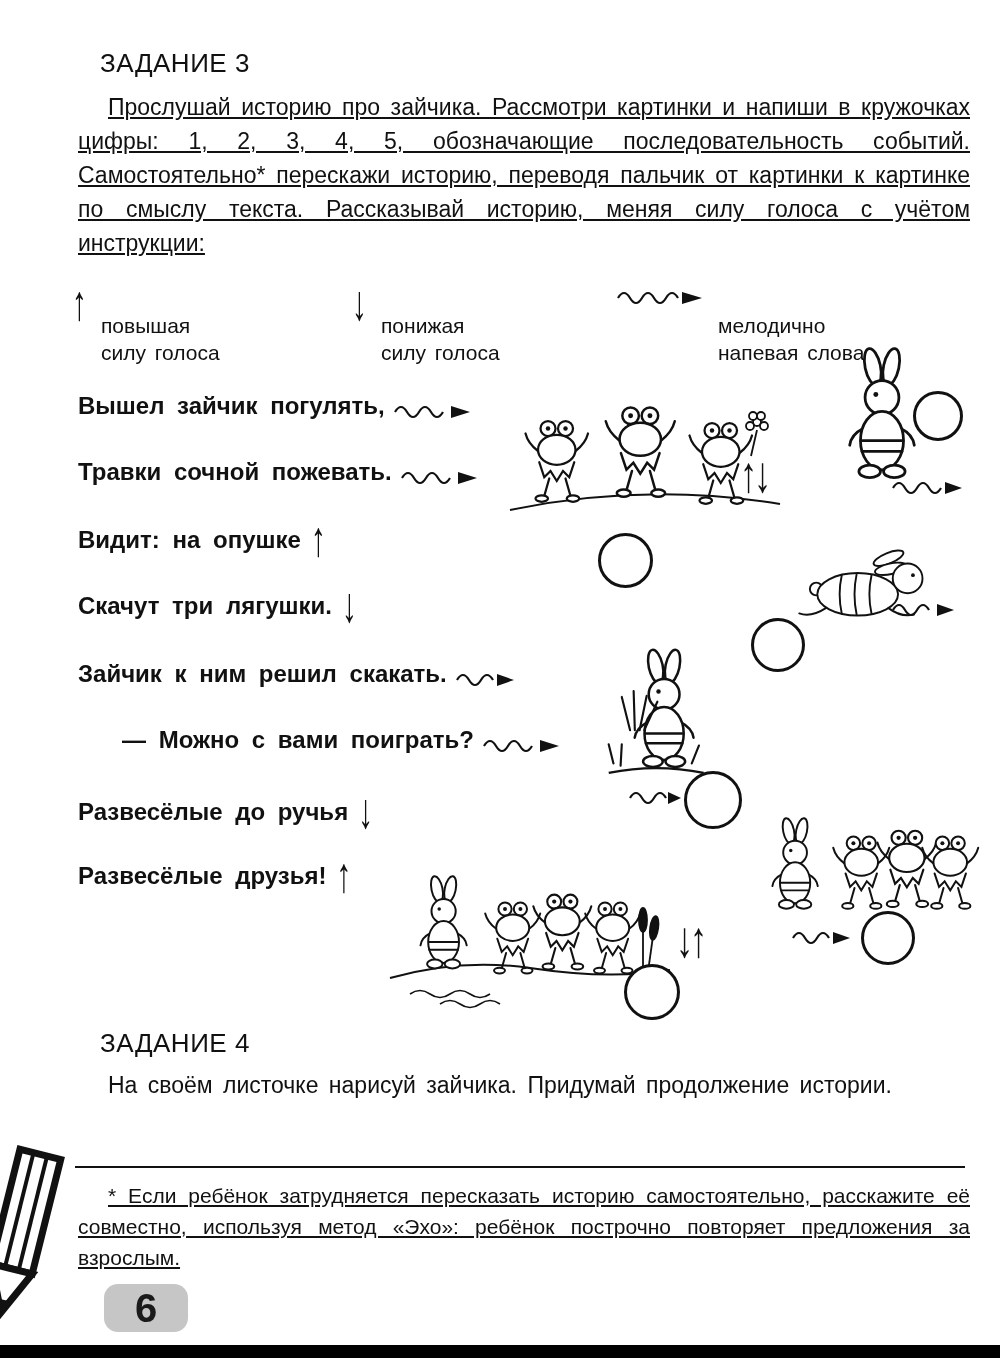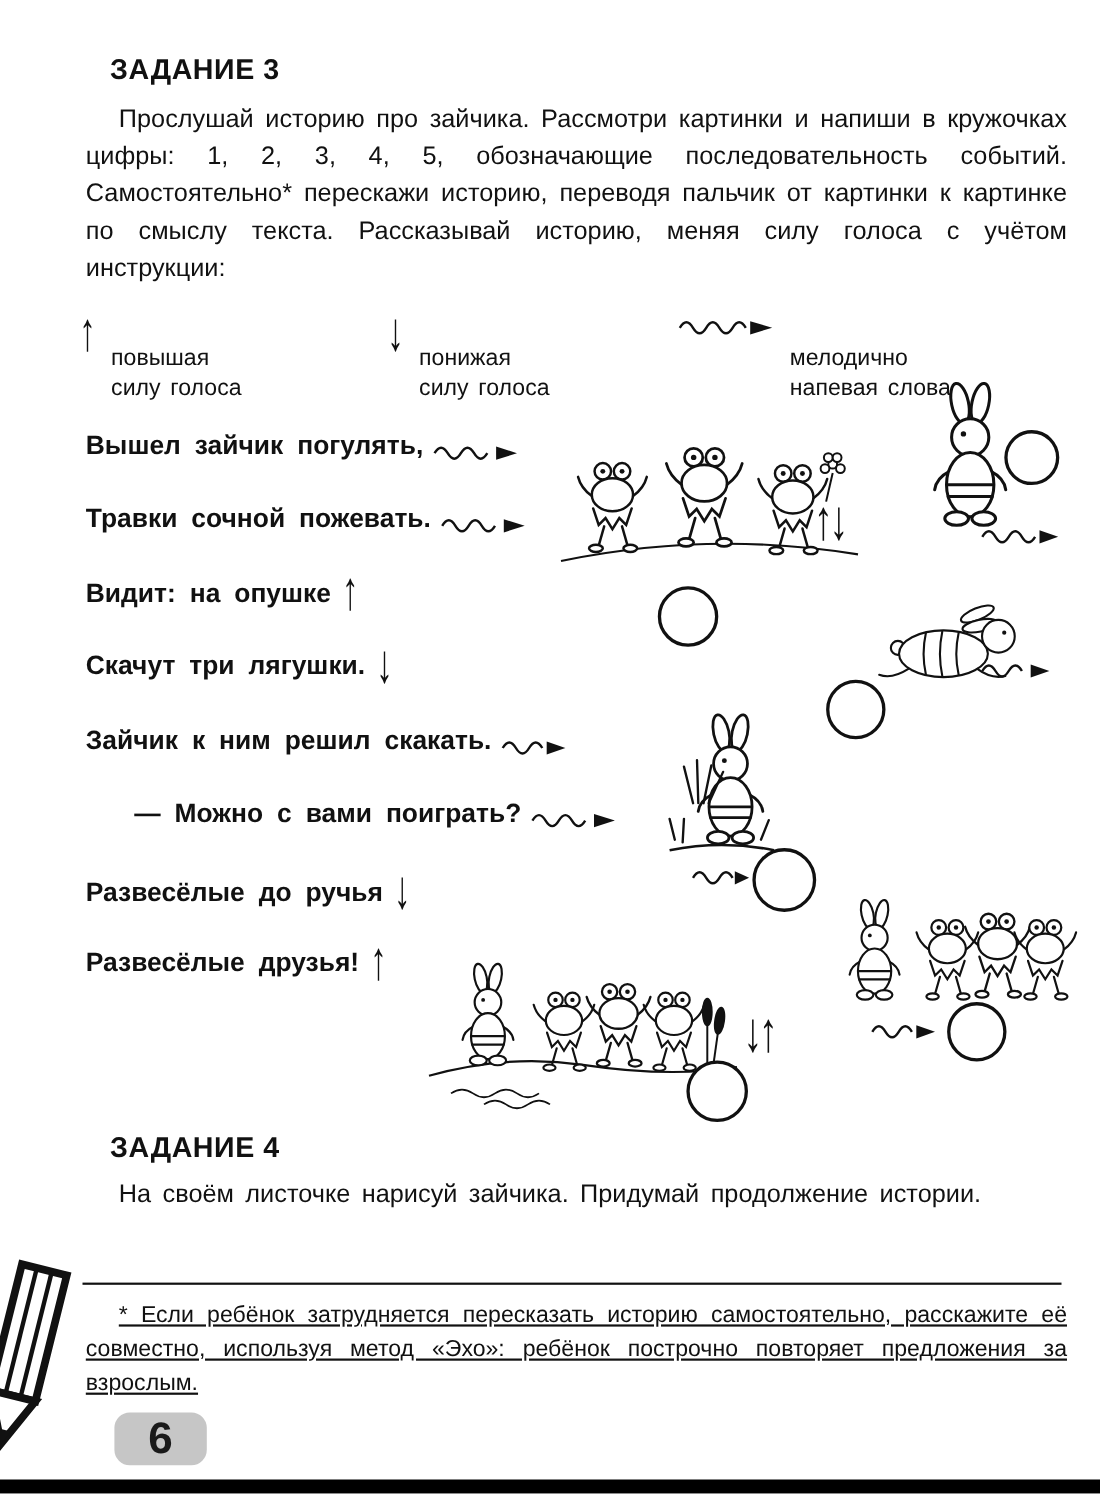--- a/index.html
+++ b/index.html
@@ -1,19 +1,19 @@
 <!DOCTYPE html>
 <html><head>
 <meta charset="utf-8">
 <style>
   html,body{margin:0;padding:0;background:#fff;}
   .page{position:relative;width:1000px;height:1358px;background:#fff;overflow:hidden;
         font-family:"Liberation Sans", sans-serif;color:#111;}
   .abs{position:absolute;}
-  .task-title{font-size:26px;font-weight:bold;letter-spacing:.5px;}
+  .task-title{font-size:26px;font-weight:normal;letter-spacing:.5px;}
   .body-text{font-size:23px;line-height:34px;text-align:justify;text-indent:30px;word-spacing:4px;}
   .poem-line{font-size:24px;font-weight:bold;white-space:nowrap;word-spacing:6px;display:flex;align-items:flex-end;gap:10px;}
   .legend-item{display:flex;align-items:flex-start;gap:14px;}
   .legend-text{font-size:21px;line-height:27px;word-spacing:3px;margin-top:32px;}
   .arr{display:inline-block;font-size:30px;line-height:1;transform:scaleY(1.65);transform-origin:center;font-weight:normal;}
   .arr-pair{font-size:34px;letter-spacing:-3px;transform:scaleY(1.5);transform-origin:center;display:inline-block;}
   .answer-circle{position:absolute;border:3px solid #111;border-radius:50%;background:#fff;box-sizing:border-box;}
   .footnote-rule{position:absolute;background:#111;height:2px;}
   .footnote{font-size:21px;line-height:31px;text-align:justify;text-indent:30px;word-spacing:3px;text-decoration:underline;}
   .page-tab{position:absolute;background:#c6c6c6;border-radius:14px;display:flex;align-items:center;justify-content:center;
@@ -70,21 +70,21 @@
       </g>
       <g id="reed" stroke="#111" stroke-width="1.8">
         <line x1="0" y1="0" x2="0" y2="58"></line>
         <ellipse cx="0" cy="6" rx="4" ry="12" fill="#111"></ellipse>
       </g>
     </defs>
   </svg>
 
   <div class="abs task-title" style="left:100px;top:48px;">ЗАДАНИЕ 3</div>
 
-  <div class="abs body-text" style="left:78px;top:90px;width:892px;">Прослушай историю про зайчика. Рассмотри картинки и напиши в кружочках цифры: 1, 2, 3, 4, 5, обозначающие последовательность событий. Самостоятельно* перескажи историю, переводя пальчик от картинки к картинке по смыслу текста. Рассказывай историю, меняя силу голоса с учётом инструкции:</div>
+  <div class="abs body-text" style="left:78px;top:90px;width:892px;text-decoration:underline;">Прослушай историю про зайчика. Рассмотри картинки и напиши в кружочках цифры: 1, 2, 3, 4, 5, обозначающие последовательность событий. Самостоятельно* перескажи историю, переводя пальчик от картинки к картинке по смыслу текста. Рассказывай историю, меняя силу голоса с учётом инструкции:</div>
 
   <div class="abs legend-item" style="left:72px;top:280px;">
     <span class="arr" style="margin-top:8px;">↑</span>
     <span class="legend-text">
       <span>повышая</span><br>
       <span>силу голоса</span>
     </span>
   </div>
   <div class="abs legend-item" style="left:352px;top:280px;">
     <span class="arr" style="margin-top:8px;">↓</span>

